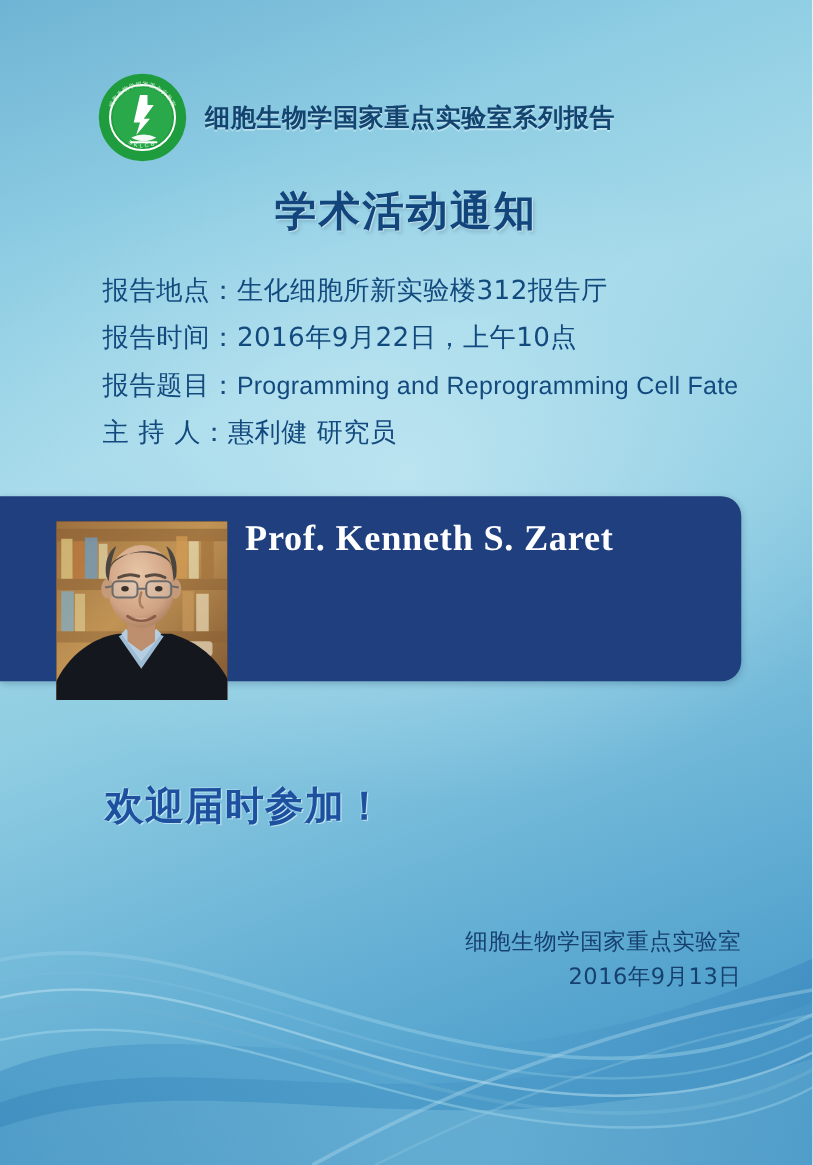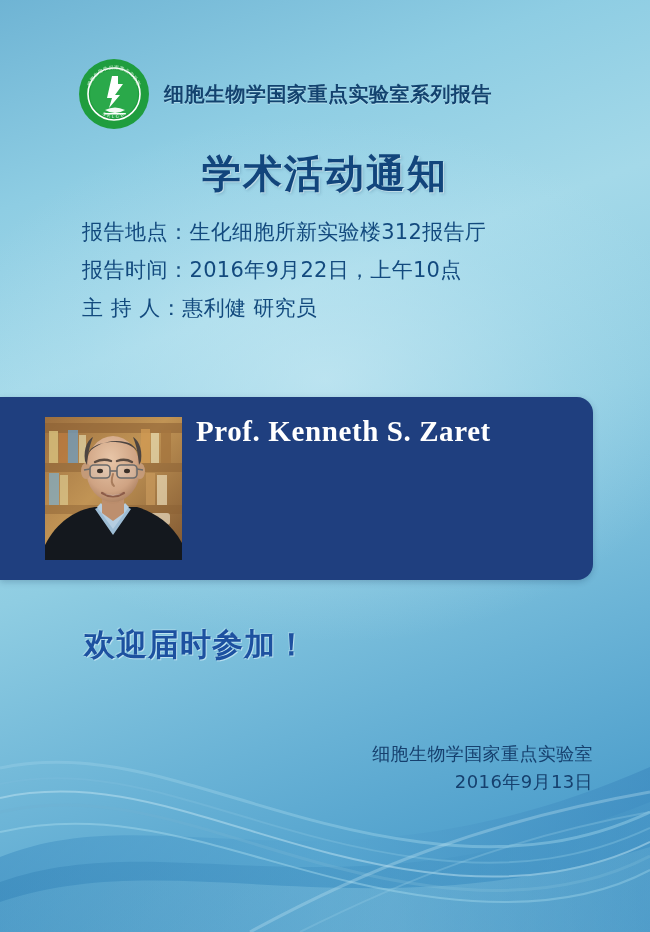--- a/index.html
+++ b/index.html
@@ -69,21 +69,21 @@
   }
 
   
   .main-title {
     position: absolute;
     left: 0;
     top: 147px;
     width: 650px;
     text-align: center;
     font-family: "DejaVu Sans", "Liberation Sans", sans-serif;
-    font-size: 39px;
+    font-size: 33px;
     font-weight: bold;
     color: #12457c;
     letter-spacing: 2px;
     text-shadow: 1px 1px 0 rgba(255,255,255,0.45), 2px 2px 3px rgba(20,60,100,0.18);
   }
 
   
   .info-block {
     position: absolute;
     left: 82px;
@@ -113,21 +113,21 @@
     font-size: 20px;
     letter-spacing: 0.2px;
   }
 
   
   .speaker-panel {
     position: absolute;
     left: 0;
     top: 397px;
     width: 593px;
-    height: 183px;
+    height: 148px;
     background: #1f3f7f;
     border-top-right-radius: 16px;
     border-bottom-right-radius: 16px;
     box-shadow: 0 2px 6px rgba(10,35,75,0.22);
   }
 
   .speaker-photo {
     position: absolute;
     left: 45px;
     top: 20px;
@@ -264,20 +264,24 @@
     <div class="info-row">
       <span class="info-label">报告地点：</span>
       <span class="info-value">生化细胞所新实验楼312报告厅</span>
     </div>
 
     <div class="info-row">
       <span class="info-label">报告时间：</span>
       <span class="info-value">2016年9月22日，上午10点</span>
     </div>
 
+    <div class="info-row">
+      <span class="info-label">报告题目：</span>
+      <span class="info-value latin">Programming and Reprogramming Cell Fate</span>
+    </div>
 
     <div class="info-row">
       <span class="info-label">主 持 人：</span>
       <span class="info-value">惠利健 研究员</span>
     </div>
 
   </div>
 
   <div class="speaker-panel">
 

